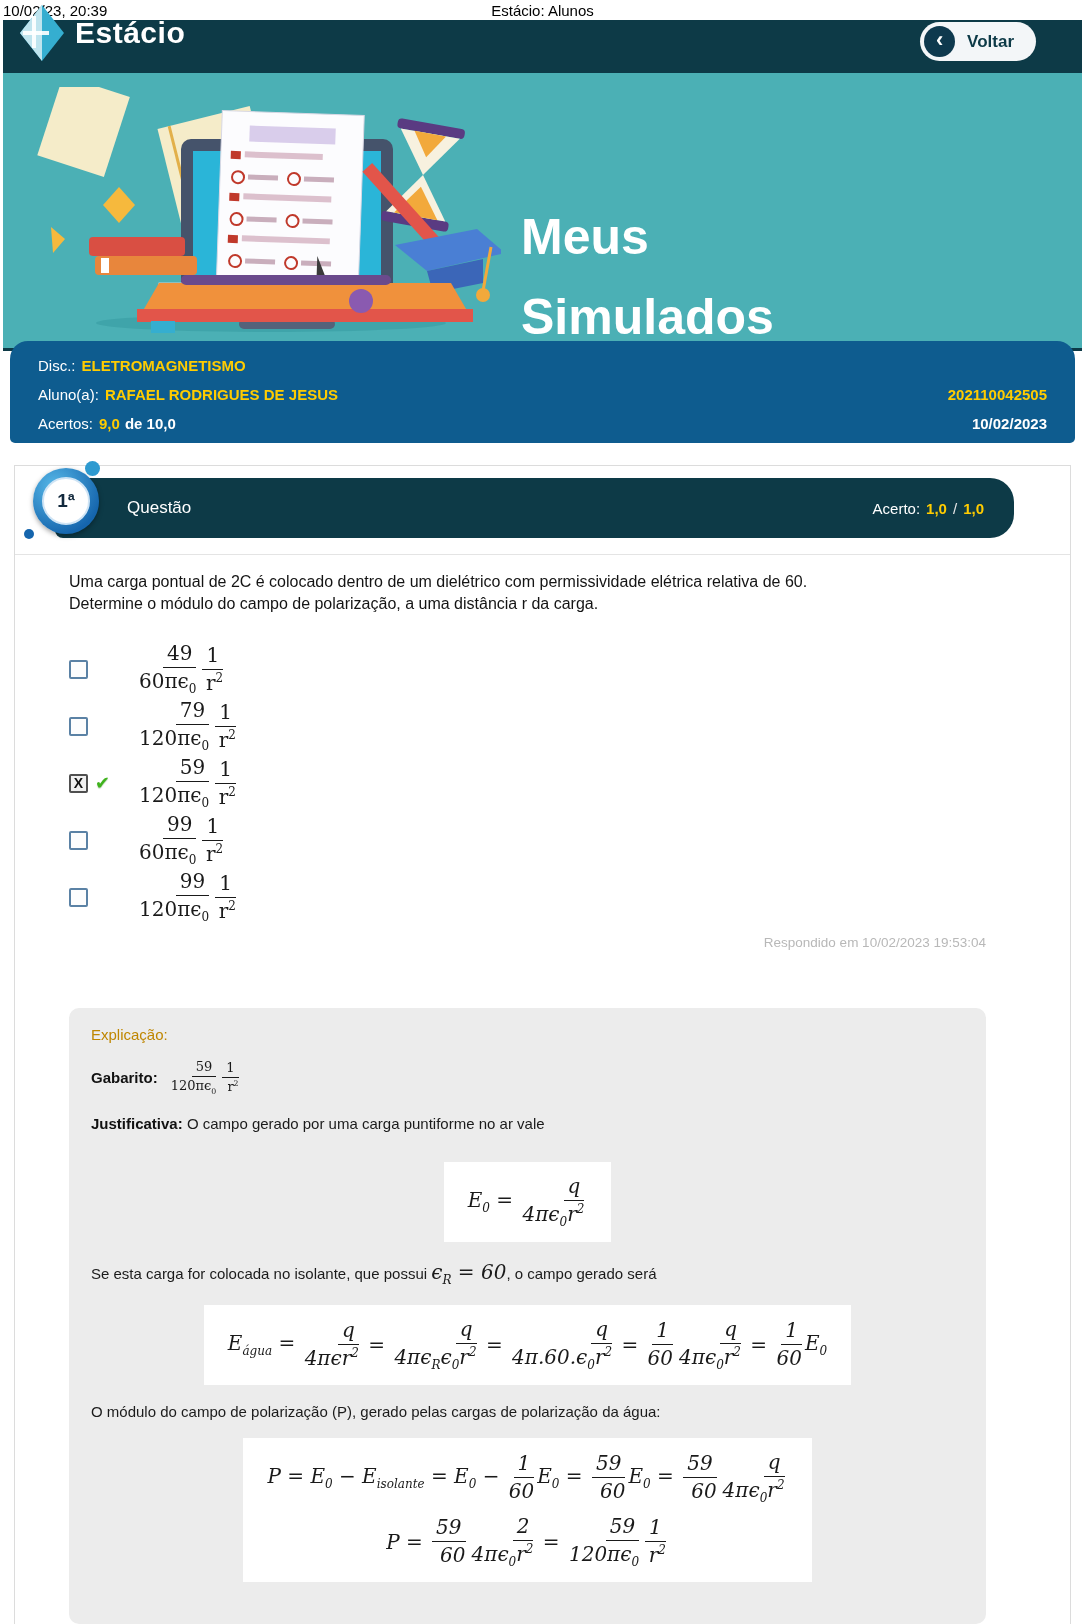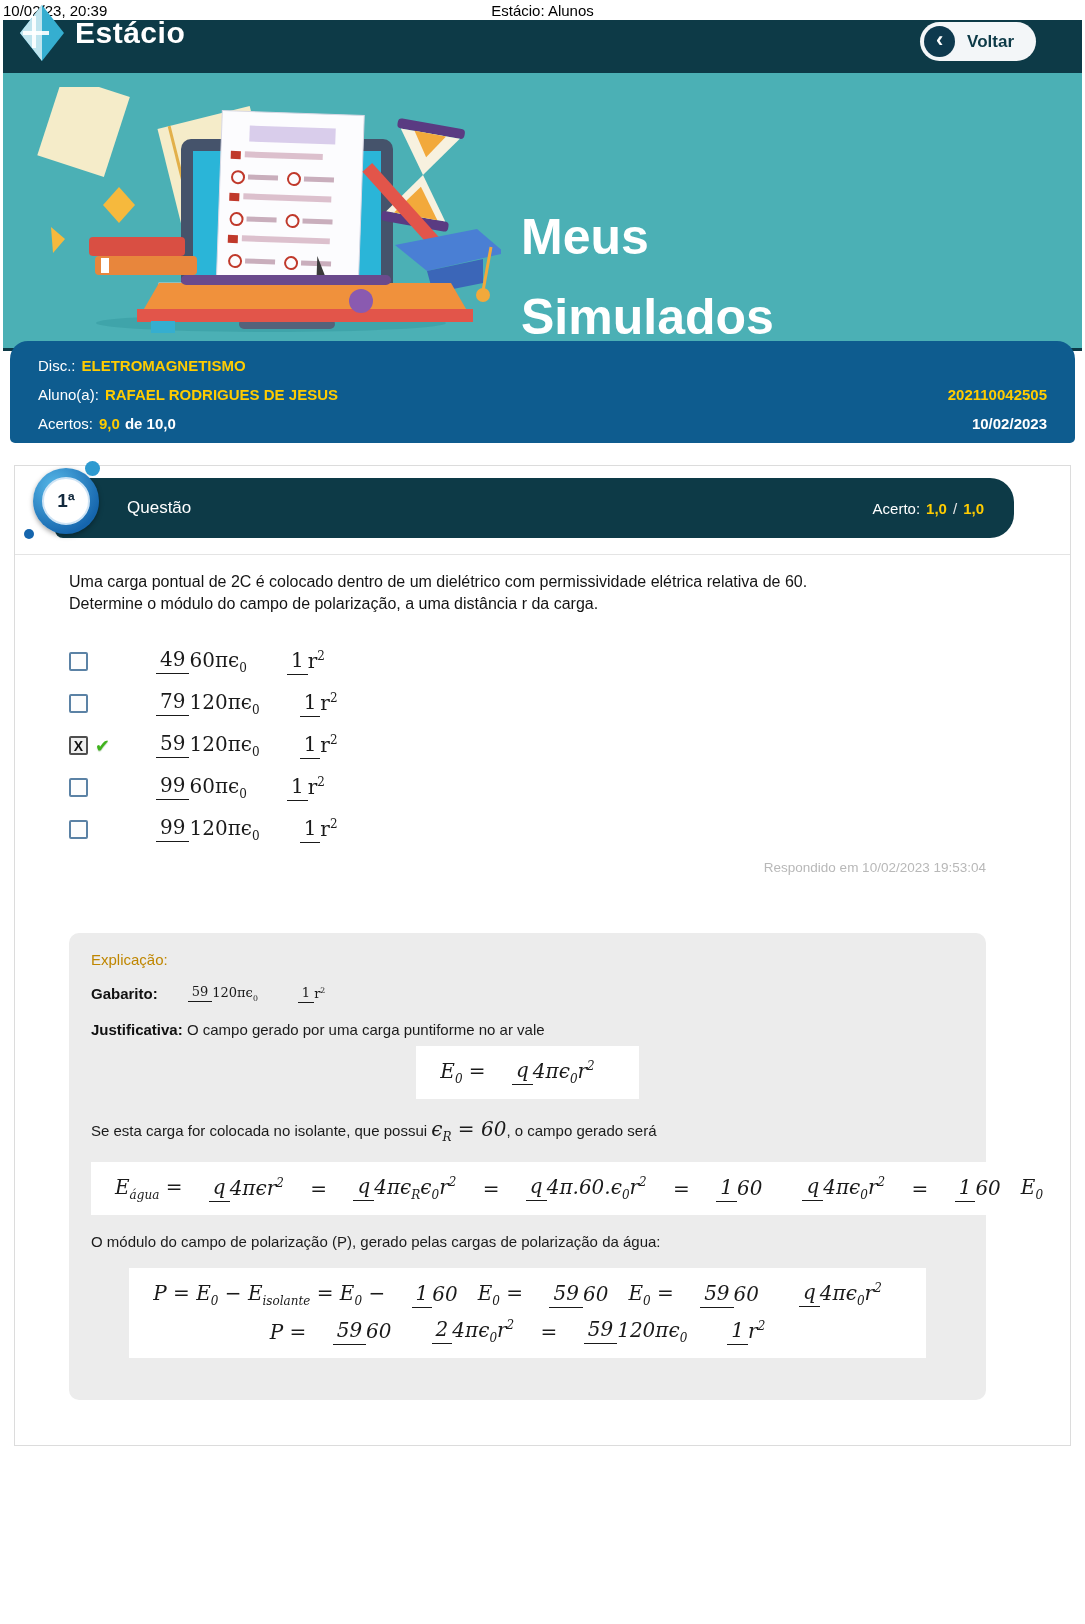--- a/index.html
+++ b/index.html
@@ -56,34 +56,34 @@
   .ok { width:36px; padding-left:7px; color:#3fb31c; font-size:18px; text-shadow:0 1px 1px rgba(40,120,20,.4); flex:none; }
   .opt-formula { margin-left:12px; display:inline-flex; align-items:center; }
 
   .answered { margin:10px 30px 0 0; text-align:right; font-size:13.5px; color:#b8b8b8; }
 
   
   .explain { margin:58px 30px 0 0; background:#ececec; border-radius:10px; padding:18px 22px 24px; font-size:15px; }
   .exp-label { color:#bf8600; margin-bottom:16px; font-size:15px; }
   .bold { font-weight:bold; color:#111; }
   .gabarito { display:flex; align-items:center; gap:10px; margin-bottom:18px; }
-  .just { margin-bottom:8px; }
+  .just { margin-bottom:30px; }
   .fx-wrap { text-align:center; margin-bottom:18px; }
   .fx { background:#fff; display:inline-flex; align-items:center; padding:12px 24px; }
   .fx-col { flex-direction:column; gap:8px; }
   .fline { display:inline-flex; align-items:center; }
   .midtext { margin-bottom:18px; }
   .inline-math { display:inline-flex; align-items:center; font-size:16px; }
 
   
   .formula { font-family:"DejaVu Serif","DejaVu Sans",serif; font-style:italic; font-size:20px; color:#1a1a1a; display:inline-flex; align-items:center; }
   .formula.upright { font-style:normal; }
   .formula sub, .formula sup { font-size:60%; }
   .ftx { white-space:pre; }
-  .frac { display:inline-flex; flex-direction:row; align-items:flex-start; vertical-align:middle; margin:0 20px; text-align:center; line-height:1.25; }
+  .frac { display:inline-flex; flex-direction:column; align-items:flex-end; vertical-align:middle; margin:0 3px; text-align:center; line-height:1.25; }
   .frac .fnum { border-bottom:1.5px solid currentColor; padding:0 4px 1px; }
   .frac .fden { padding-top:1px; }
   .opt-formula .formula, .gformula { font-size:14px; }
   .gformula { font-size:13px; }
 </style>
 </head>
 <body>
 
 <div class="page">
 

